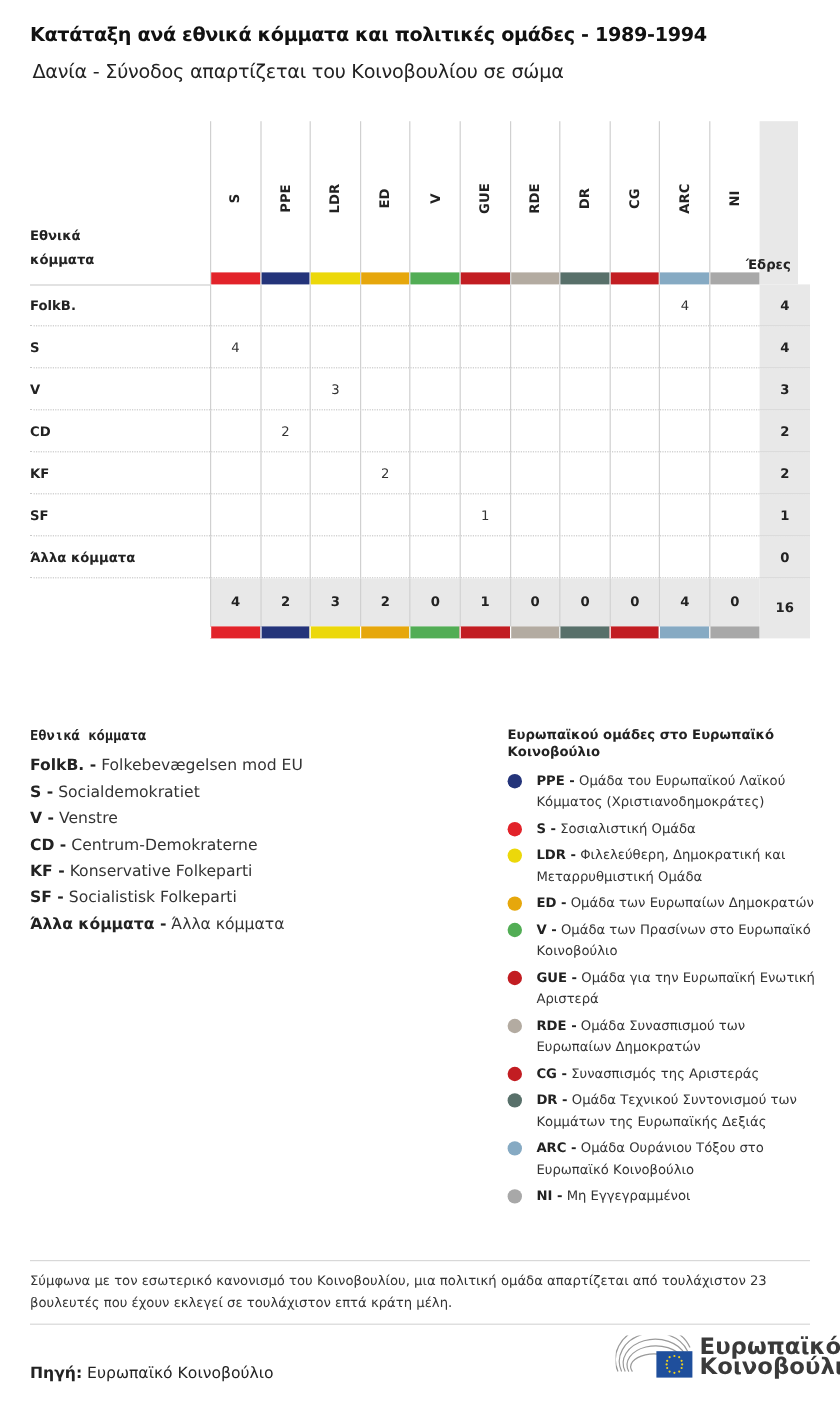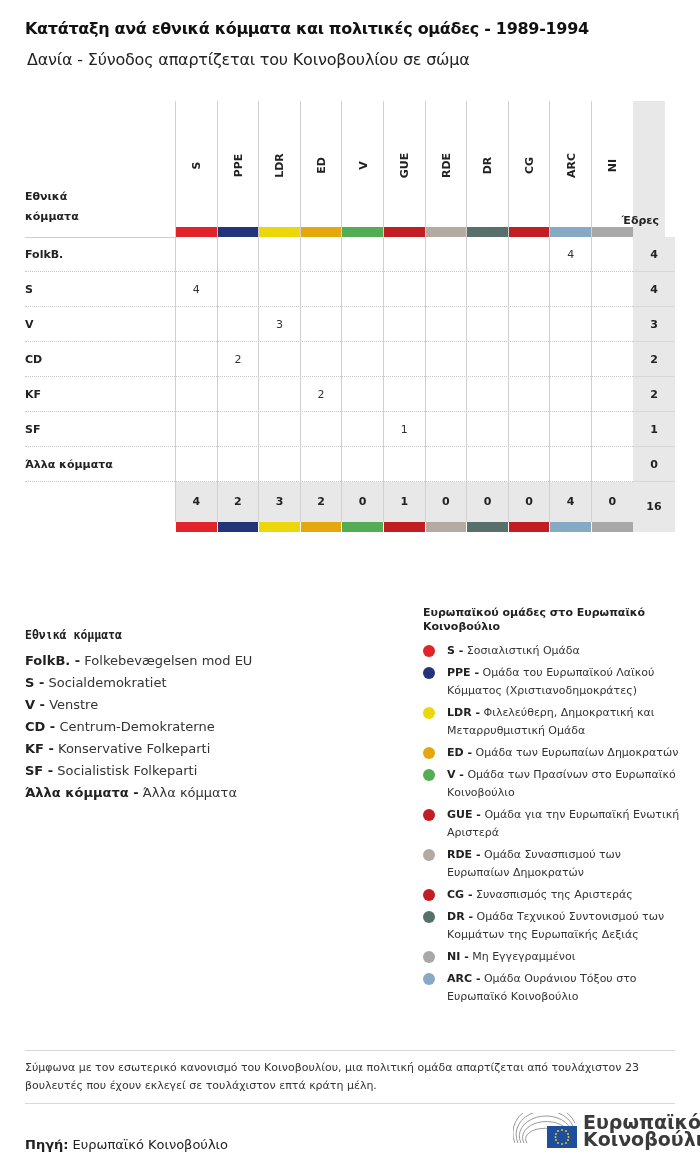--- a/index.html
+++ b/index.html
@@ -25,21 +25,21 @@
   .row .name { position: absolute; left: 0; top: 0; line-height: 35px; font-size: 11px; font-weight: bold; color: #222; }
   .cell { position: absolute; top: 0; width: 41.6px; height: 35px; border-left: 1px solid #d0d0d0; text-align: center; line-height: 35px; font-size: 11px; color: #333; }
   .seat { position: absolute; left: 608px; top: 0; width: 42px; height: 35px; background: #e8e8e8; text-align: center; line-height: 35px; font-size: 11px; font-weight: bold; color: #222; border-bottom: 1px solid #d8d8d8; }
 
   .totals { position: relative; height: 50px; }
   .tcell { position: absolute; top: 0; width: 41.6px; height: 40px; background: #e8e8e8; border-left: 1px solid #d0d0d0; text-align: center; line-height: 40px; font-size: 11px; font-weight: bold; color: #222; }
   .tbar { position: absolute; top: 40px; width: 41.6px; height: 10px; border-left: 1px solid #fff; }
   .tseat { position: absolute; left: 608px; top: 0; width: 42px; height: 50px; background: #e8e8e8; text-align: center; line-height: 50px; font-size: 11px; font-weight: bold; color: #222; }
 
   
-  .leg-nat { position: absolute; left: 25px; top: 628px; width: 360px; }
+  .leg-nat { position: absolute; left: 25px; top: 606px; width: 360px; }
   .leg-nat h3 { font-family: "DejaVu Sans Mono", monospace; font-size: 11.5px; font-weight: bold; color: #222; margin-bottom: 8px; }
   .leg-nat .item { font-size: 13px; line-height: 22px; color: #333; }
   .leg-nat .item b { color: #222; }
 
   .leg-grp { position: absolute; left: 423px; top: 606px; width: 260px; }
   .leg-grp h3 { font-size: 11px; font-weight: bold; line-height: 14px; color: #222; margin-bottom: 8px; }
   .gitem { position: relative; padding-left: 24px; font-size: 11px; line-height: 18px; color: #333; margin-bottom: 4px; }
   .gitem .dot { position: absolute; left: 0; top: 3px; width: 12px; height: 12px; border-radius: 50%; }
   .gitem b { color: #222; }
 
@@ -257,31 +257,31 @@
       <div class="item"><b>CD -</b> <span>Centrum-Demokraterne</span></div>
       <div class="item"><b>KF -</b> <span>Konservative Folkeparti</span></div>
       <div class="item"><b>SF -</b> <span>Socialistisk Folkeparti</span></div>
       <div class="item"><b>Άλλα κόμματα -</b> <span>Άλλα κόμματα</span></div>
     </div>
 </div>
 
 <div class="leg-grp">
   <h3>Ευρωπαϊκού ομάδες στο Ευρωπαϊκό Κοινοβούλιο</h3>
   <div id="grpitems">
+      <div class="gitem"><span class="dot" style="background:#24347a"></span><b>PPE -</b> <span>Ομάδα του Ευρωπαϊκού Λαϊκού Κόμματος (Χριστιανοδημοκράτες)</span></div>
       <div class="gitem"><span class="dot" style="background:#e2232a"></span><b>S -</b> <span>Σοσιαλιστική Ομάδα</span></div>
-      <div class="gitem"><span class="dot" style="background:#24347a"></span><b>PPE -</b> <span>Ομάδα του Ευρωπαϊκού Λαϊκού Κόμματος (Χριστιανοδημοκράτες)</span></div>
       <div class="gitem"><span class="dot" style="background:#ecd80a"></span><b>LDR -</b> <span>Φιλελεύθερη, Δημοκρατική και Μεταρρυθμιστική Ομάδα</span></div>
       <div class="gitem"><span class="dot" style="background:#e6a70c"></span><b>ED -</b> <span>Ομάδα των Ευρωπαίων Δημοκρατών</span></div>
       <div class="gitem"><span class="dot" style="background:#52ad55"></span><b>V -</b> <span>Ομάδα των Πρασίνων στο Ευρωπαϊκό Κοινοβούλιο</span></div>
       <div class="gitem"><span class="dot" style="background:#c21d22"></span><b>GUE -</b> <span>Ομάδα για την Ευρωπαϊκή Ενωτική Αριστερά</span></div>
       <div class="gitem"><span class="dot" style="background:#b3aba1"></span><b>RDE -</b> <span>Ομάδα Συνασπισμού των Ευρωπαίων Δημοκρατών</span></div>
       <div class="gitem"><span class="dot" style="background:#c21d22"></span><b>CG -</b> <span>Συνασπισμός της Αριστεράς</span></div>
       <div class="gitem"><span class="dot" style="background:#58706a"></span><b>DR -</b> <span>Ομάδα Τεχνικού Συντονισμού των Κομμάτων της Ευρωπαϊκής Δεξιάς</span></div>
+      <div class="gitem"><span class="dot" style="background:#86aac3"></span><b>ARC -</b> <span>Ομάδα Ουράνιου Τόξου στο Ευρωπαϊκό Κοινοβούλιο</span></div>
       <div class="gitem"><span class="dot" style="background:#a8a8a8"></span><b>NI -</b> <span>Μη Εγγεγραμμένοι</span></div>
-      <div class="gitem"><span class="dot" style="background:#86aac3"></span><b>ARC -</b> <span>Ομάδα Ουράνιου Τόξου στο Ευρωπαϊκό Κοινοβούλιο</span></div>
     </div>
 </div>
 
 <div class="divider" style="top:1050px"></div>
 <div class="note">Σύμφωνα με τον εσωτερικό κανονισμό του Κοινοβουλίου, μια πολιτική ομάδα απαρτίζεται από τουλάχιστον 23 βουλευτές που έχουν εκλεγεί σε τουλάχιστον επτά κράτη μέλη.</div>
 <div class="divider" style="top:1103px"></div>
 
 <div class="source"><b>Πηγή:</b> <span>Ευρωπαϊκό Κοινοβούλιο</span></div>
 
 <div class="logo">

